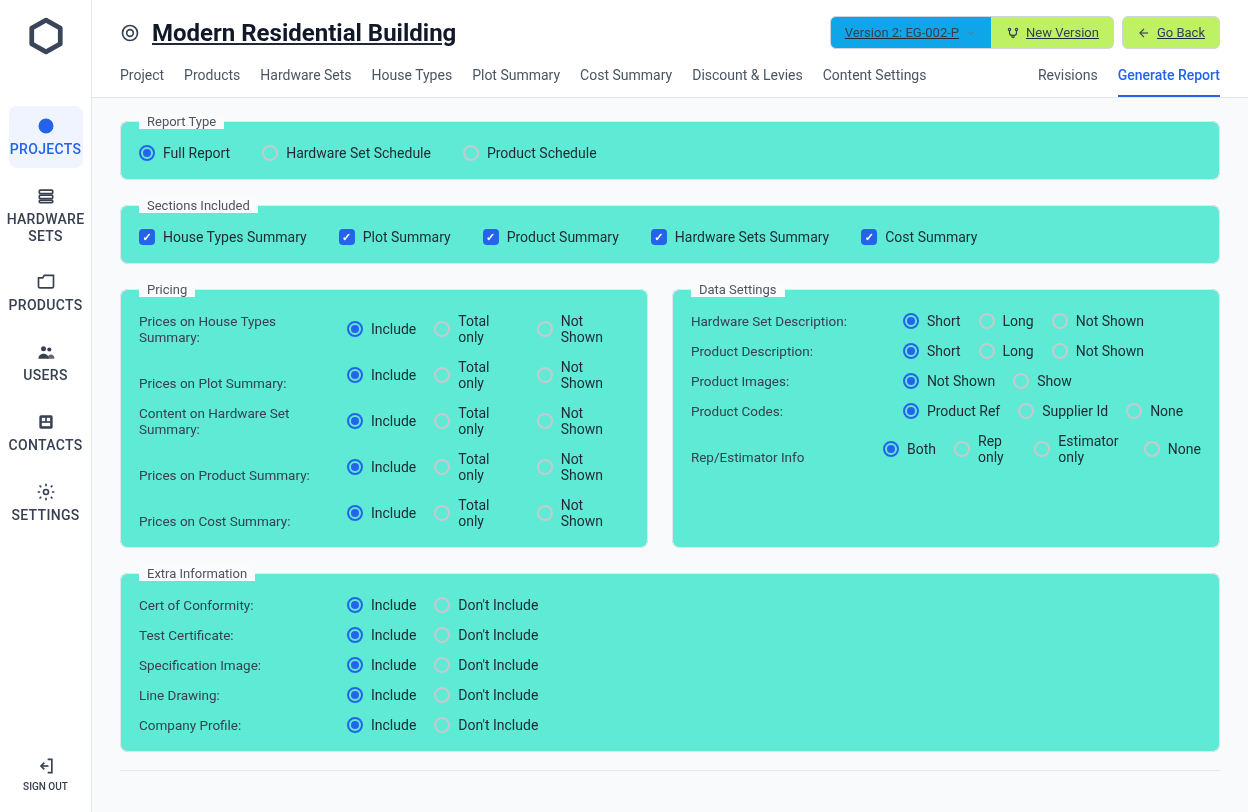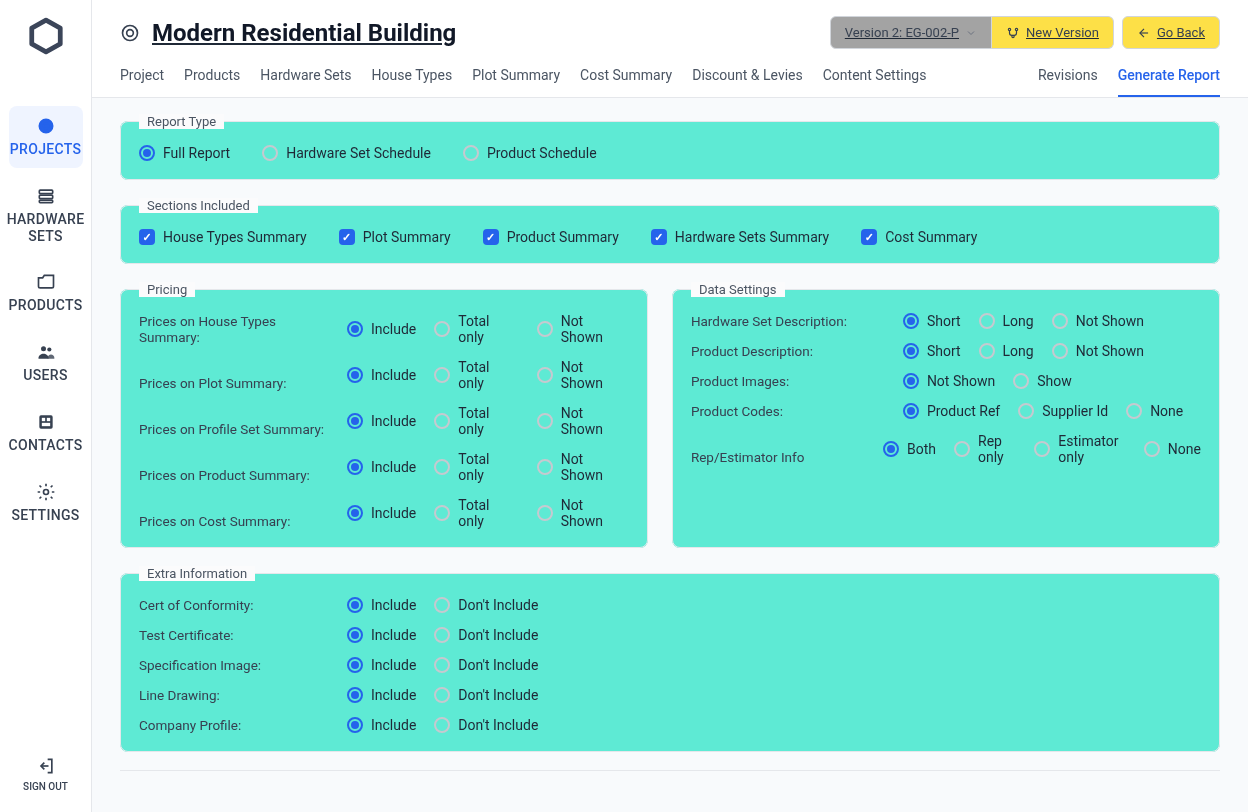--- a/index.html
+++ b/index.html
@@ -74,23 +74,23 @@
   align-items: center;
   gap: 12px;
   margin-bottom: 18px;
   text-decoration: underline;
 }
 .title-row h1 { font-size: 24px; font-weight: 700; color: #111827; }
 .title-actions { margin-left: auto; display: flex; gap: 8px; }
 .btn {
   display: inline-flex; align-items: center; gap: 6px;
   padding: 8px 14px; border: 1px solid #d1d5db; border-radius: 6px;
-  background: #a3a3a3; color: #374151; cursor: pointer; font-size: 13px;
-}
-.btn.grey { background: #fde047; }
+  background: #0ea5e9; color: #374151; cursor: pointer; font-size: 13px;
+}
+.btn.grey { background: #bef264; }
 .btn-group { display: inline-flex; }
 .btn-group .btn:first-child { border-top-right-radius:0; border-bottom-right-radius:0;}
 .btn-group .btn:last-child { border-top-left-radius:0; border-bottom-left-radius:0; border-left:0;}
 .tabs { display: flex; gap: 20px; }
 .tab { padding: 0 0 12px; color: #4b5563; cursor: pointer; font-size: 14px; border-bottom: 2px solid transparent; }
 .tab.right { margin-left: auto; }
 .tab.active { color: #2563eb; border-bottom-color: #2563eb; font-weight: 500; }
 
 .content { padding: 16px 28px; overflow-y: auto; flex:1;}
 fieldset {
@@ -328,21 +328,21 @@
                   <span class="radio-dot"></span>
                   <span>Total only</span>
                 </label>
                 <label class="radio">
                   <span class="radio-dot"></span>
                   <span>Not Shown</span>
                 </label>
               </div>
             </div>
             <div class="opt-row">
-              <div class="opt-label">Prices on Profile Set Summary:</div>
+              <div class="opt-label">Content on Hardware Set Summary:</div>
               <div class="opt-radios">
                 <label class="radio sel">
                   <span class="radio-dot"></span>
                   <span>Include</span>
                 </label>
                 <label class="radio">
                   <span class="radio-dot"></span>
                   <span>Total only</span>
                 </label>
                 <label class="radio">

